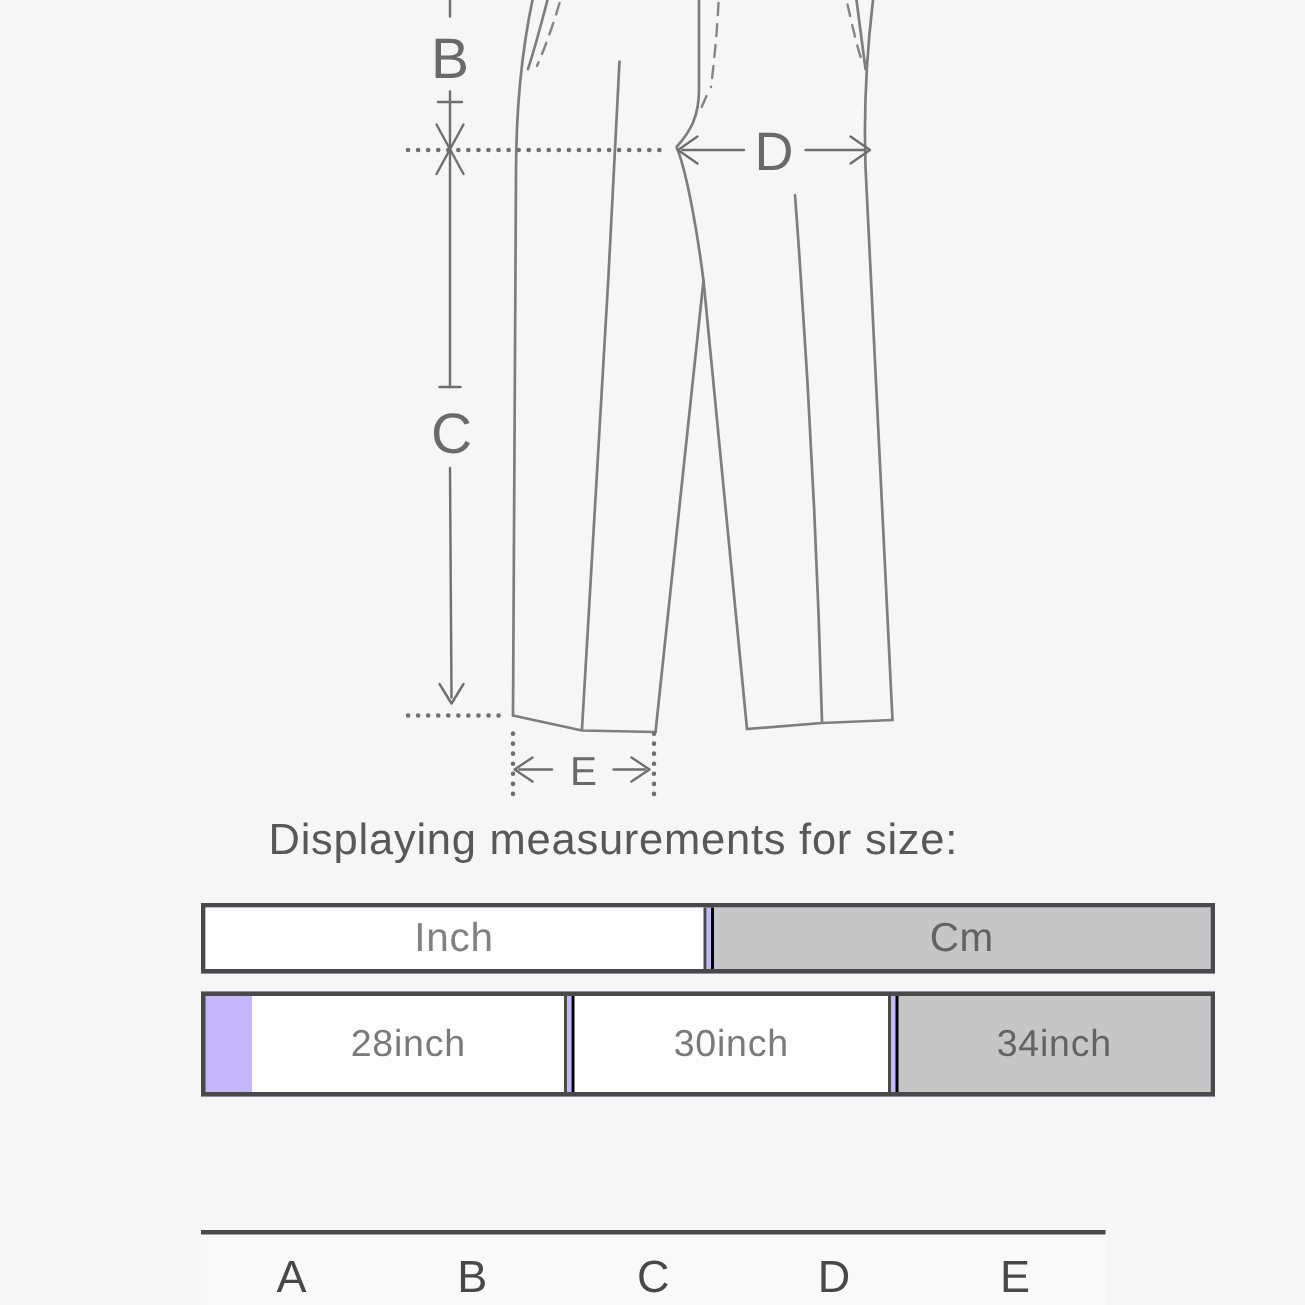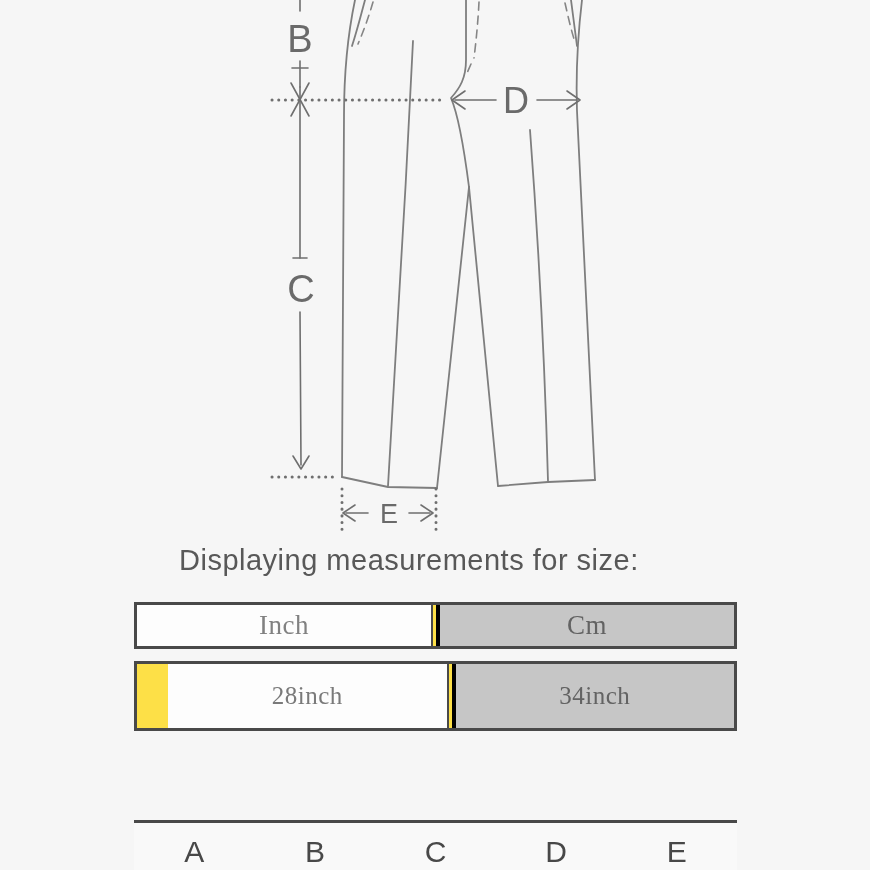--- a/index.html
+++ b/index.html
@@ -11,29 +11,29 @@
   .sketch{fill:none;stroke:#7e7e7e;stroke-width:1.8;stroke-linecap:round;stroke-linejoin:round;}
   .sketch-dash{fill:none;stroke:#858585;stroke-width:1.6;stroke-dasharray:8 6;stroke-linecap:round;}
   .measure{fill:none;stroke:#6f6f6f;stroke-width:1.6;stroke-linecap:round;stroke-linejoin:round;}
   .dots{fill:none;stroke:#6f6f6f;stroke-width:3;stroke-linecap:round;stroke-dasharray:0.1 6.6;}
   .mlabel{fill:#6a6a6a;font-family:"Liberation Sans",sans-serif;font-weight:300;text-anchor:middle;}
   .heading{
     position:absolute;left:134px;top:544px;font-size:29px;font-weight:300;
     color:#585858;letter-spacing:.5px;margin-left:45px;
   }
   .row-table{
-    position:absolute;left:134px;width:603px;box-sizing:border-box;
-    border:3px solid #494949;display:flex;gap:3px;background:#fde047;font-family:Liberation Serif, serif;
+    position:absolute;left:134px;width:676px;box-sizing:border-box;
+    border:3px solid #494949;display:flex;gap:3px;background:#c4b5fd;
   }
   .unit-toggle{top:602px;height:47px;}
   .size-row{top:661px;height:70px;padding-left:31px;}
   .cell{
     flex:1;display:flex;align-items:center;justify-content:center;
     background:#fdfdfd;color:#818181;font-weight:300;cursor:pointer;
-    border-left:4px solid #000000;border-right:2px solid #494949;
+    border-left:2px solid #000000;border-right:2px solid #494949;
     letter-spacing:.5px;
   }
   .cell:first-child{border-left:none;}
   .cell:last-child{border-right:none;}
   .unit-toggle .cell{font-size:27px;}
   .size-row .cell{font-size:25px;color:#7a7a7a;}
   .cell.selected{background:#c6c6c6;color:#636363;}
   .results-table{
     position:absolute;left:134px;top:820px;width:603px;height:50px;
     border-top:3px solid #494949;background:#f9f9f9;
@@ -103,20 +103,21 @@
 
   <div class="heading">Displaying measurements for size:</div>
 
   <div class="row-table unit-toggle">
     <div class="cell">Inch</div>
     <div class="cell selected">Cm</div>
   </div>
 
   <div class="row-table size-row">
     <div class="cell">28inch</div>
+    <div class="cell">30inch</div>
     <div class="cell selected">34inch</div>
   </div>
 
   <div class="results-table">
     <div class="results-header">
       <div class="col">A</div>
       <div class="col">B</div>
       <div class="col">C</div>
       <div class="col">D</div>
       <div class="col">E</div>

